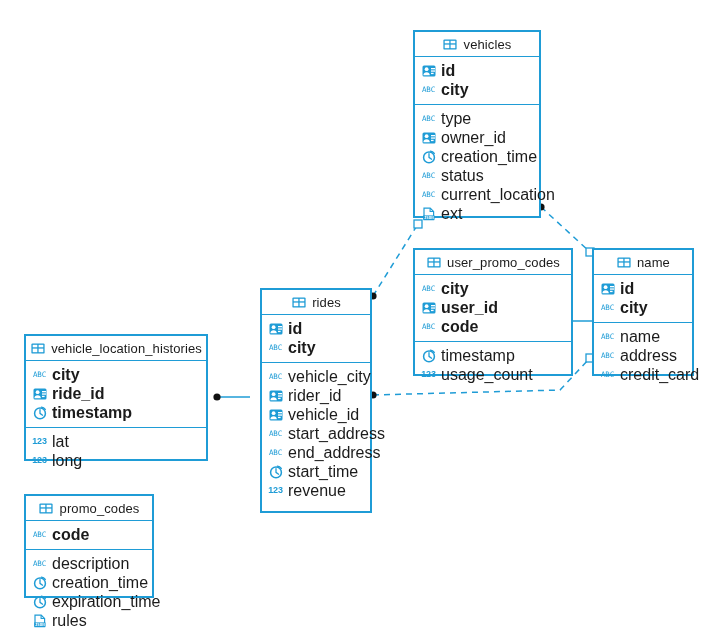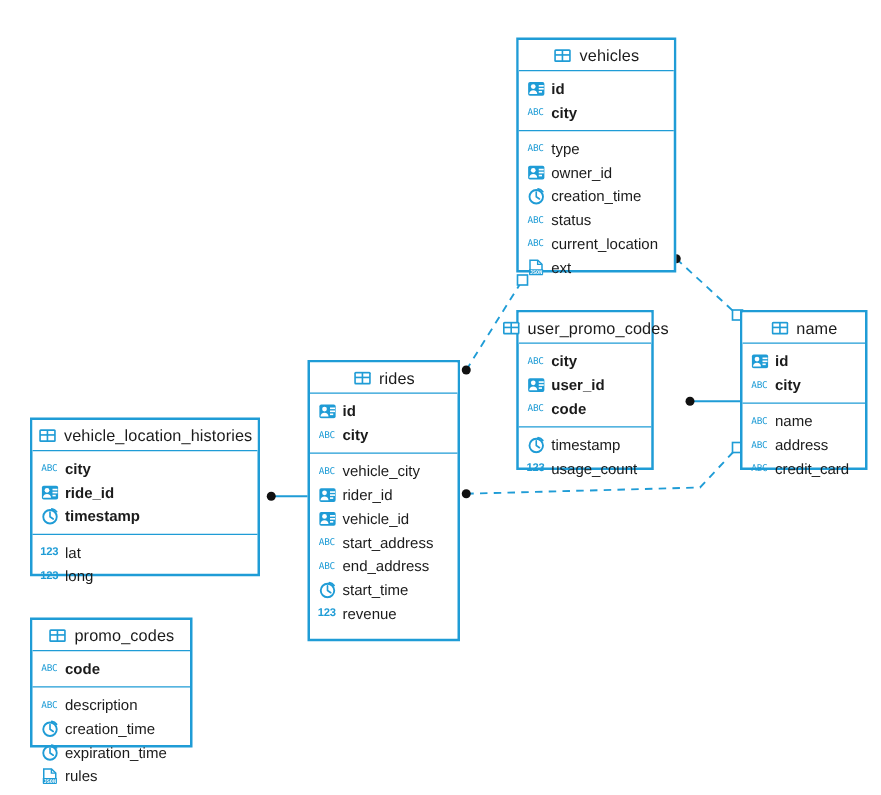--- a/index.html
+++ b/index.html
@@ -62,21 +62,21 @@
   }
   .field {
     display: flex;
     align-items: center;
     gap: 5px;
     height: 19px;
     padding: 0 6px;
     white-space: nowrap;
   }
   .field-name {
-    font-size: 12px;
+    font-size: 16px;
     color: #1b1b1b;
   }
   .field.pk .field-name {
     font-weight: bold;
   }
 
   
   .icon {
     flex: 0 0 auto;
     display: inline-flex;
@@ -209,21 +209,21 @@
               <path d="M2 1.2 h6.2 L11.6 4.4 V12.6 H2 Z" fill="none" stroke="#1f9cd6" stroke-width="1.2"></path>
               <path d="M8.1 1.4 V4.5 H11.4" fill="none" stroke="#1f9cd6" stroke-width="1.1"></path>
               <rect x="1.2" y="8.4" width="11.3" height="4.3" fill="#1f9cd6"></rect>
               <text x="6.85" y="12" font-family="DejaVu Sans Mono, monospace" font-size="4.1" font-weight="bold" fill="#ffffff" text-anchor="middle">JSON</text>
             </svg>
           </span>
           <span class="field-name">ext</span>
         </div>
       </div>
     </div>
-    <div class="entity" style="left: 413px; top: 248px; width: 110px; height: 128px;">
+    <div class="entity" style="left: 413px; top: 248px; width: 160px; height: 128px;">
       <div class="entity-header">
         <span class="icon">
           <svg width="14" height="11" viewBox="0 0 14 11">
             <rect x="0.4" y="0.4" width="13.2" height="10.2" rx="1.2" fill="#1f9cd6"></rect>
             <rect x="1.7" y="1.8" width="4.6" height="2.5" fill="#ffffff"></rect>
             <rect x="7.6" y="1.8" width="4.7" height="2.5" fill="#ffffff"></rect>
             <rect x="1.7" y="5.6" width="4.6" height="3.6" fill="#ffffff"></rect>
             <rect x="7.6" y="5.6" width="4.7" height="3.6" fill="#ffffff"></rect>
           </svg>
         </span>
@@ -309,21 +309,21 @@
         <div class="field">
           <span class="icon icon-abc">ABC</span>
           <span class="field-name">address</span>
         </div>
         <div class="field">
           <span class="icon icon-abc">ABC</span>
           <span class="field-name">credit_card</span>
         </div>
       </div>
     </div>
-    <div class="entity" style="left: 246px; top: 288px; width: 122px; height: 225px;">
+    <div class="entity" style="left: 260px; top: 288px; width: 112px; height: 225px;">
       <div class="entity-header">
         <span class="icon">
           <svg width="14" height="11" viewBox="0 0 14 11">
             <rect x="0.4" y="0.4" width="13.2" height="10.2" rx="1.2" fill="#1f9cd6"></rect>
             <rect x="1.7" y="1.8" width="4.6" height="2.5" fill="#ffffff"></rect>
             <rect x="7.6" y="1.8" width="4.7" height="2.5" fill="#ffffff"></rect>
             <rect x="1.7" y="5.6" width="4.6" height="3.6" fill="#ffffff"></rect>
             <rect x="7.6" y="5.6" width="4.7" height="3.6" fill="#ffffff"></rect>
           </svg>
         </span>

